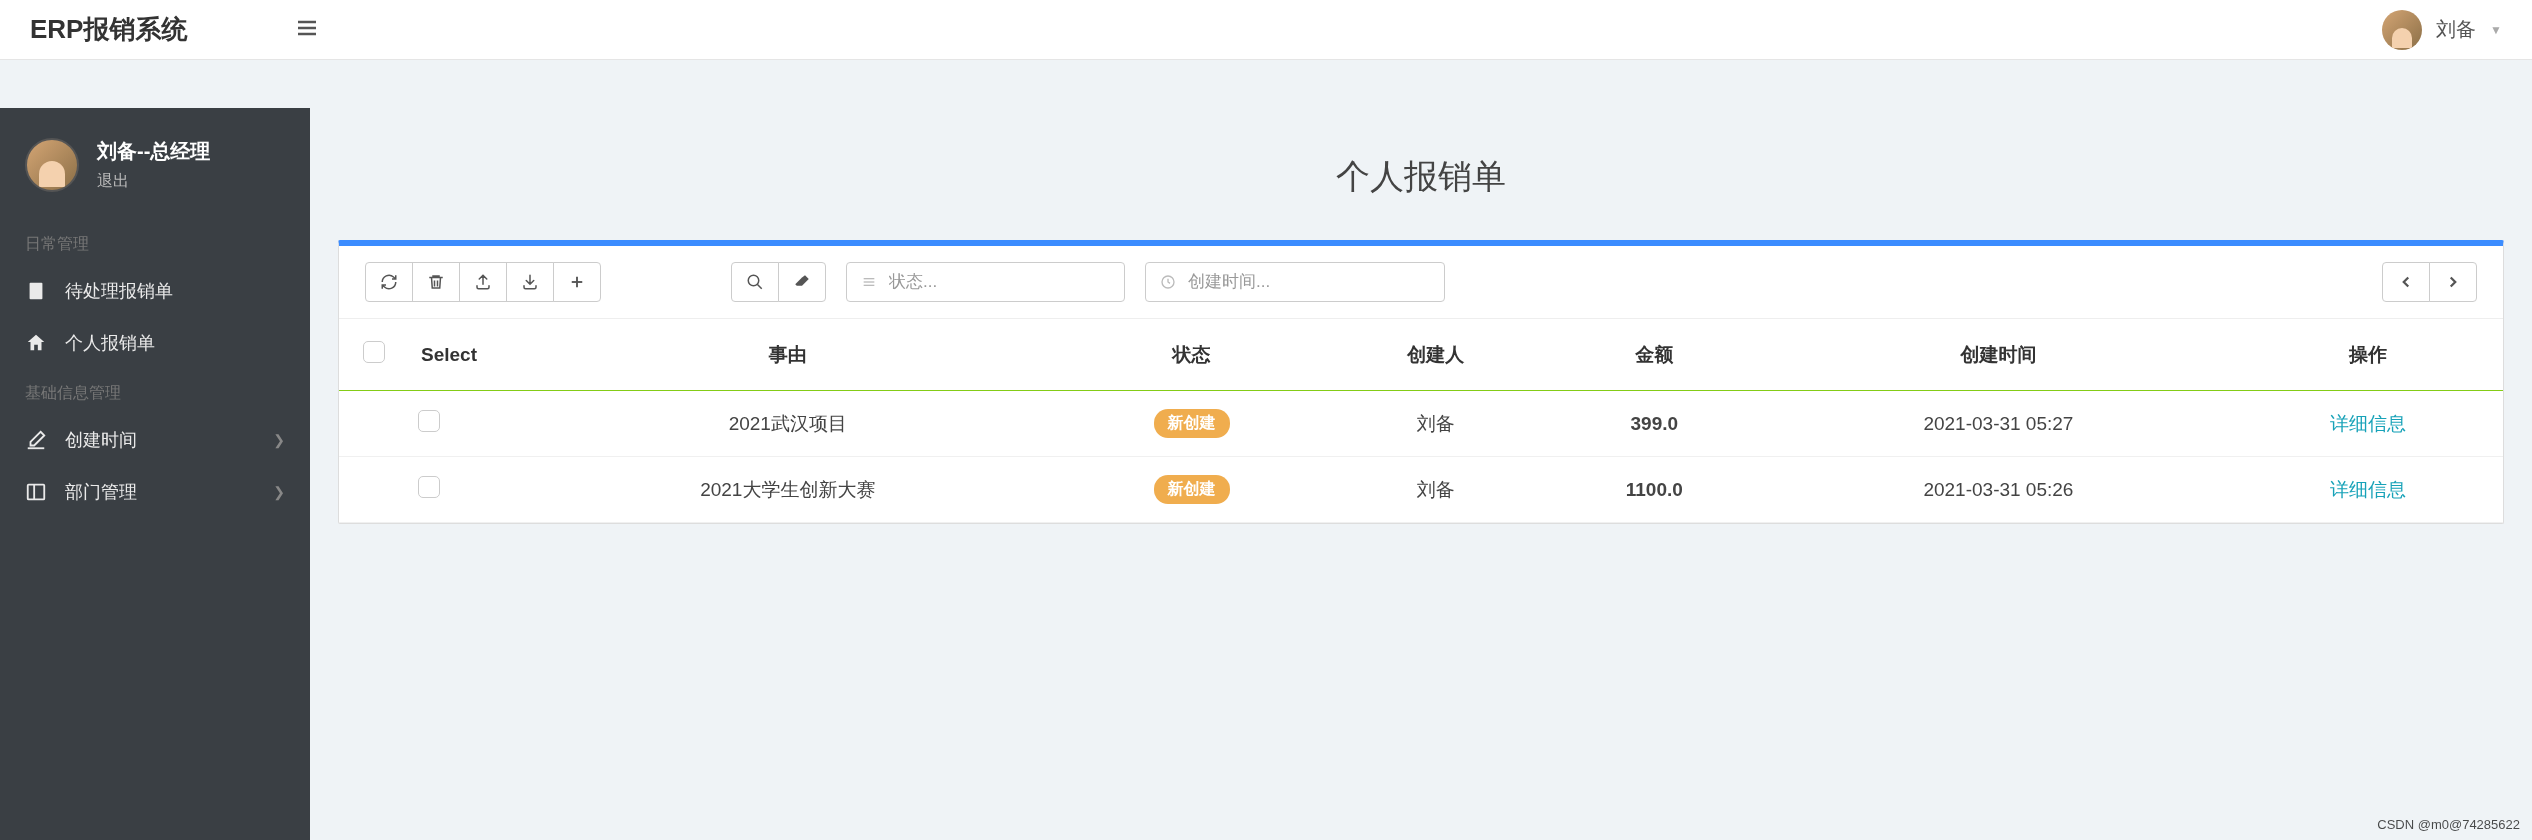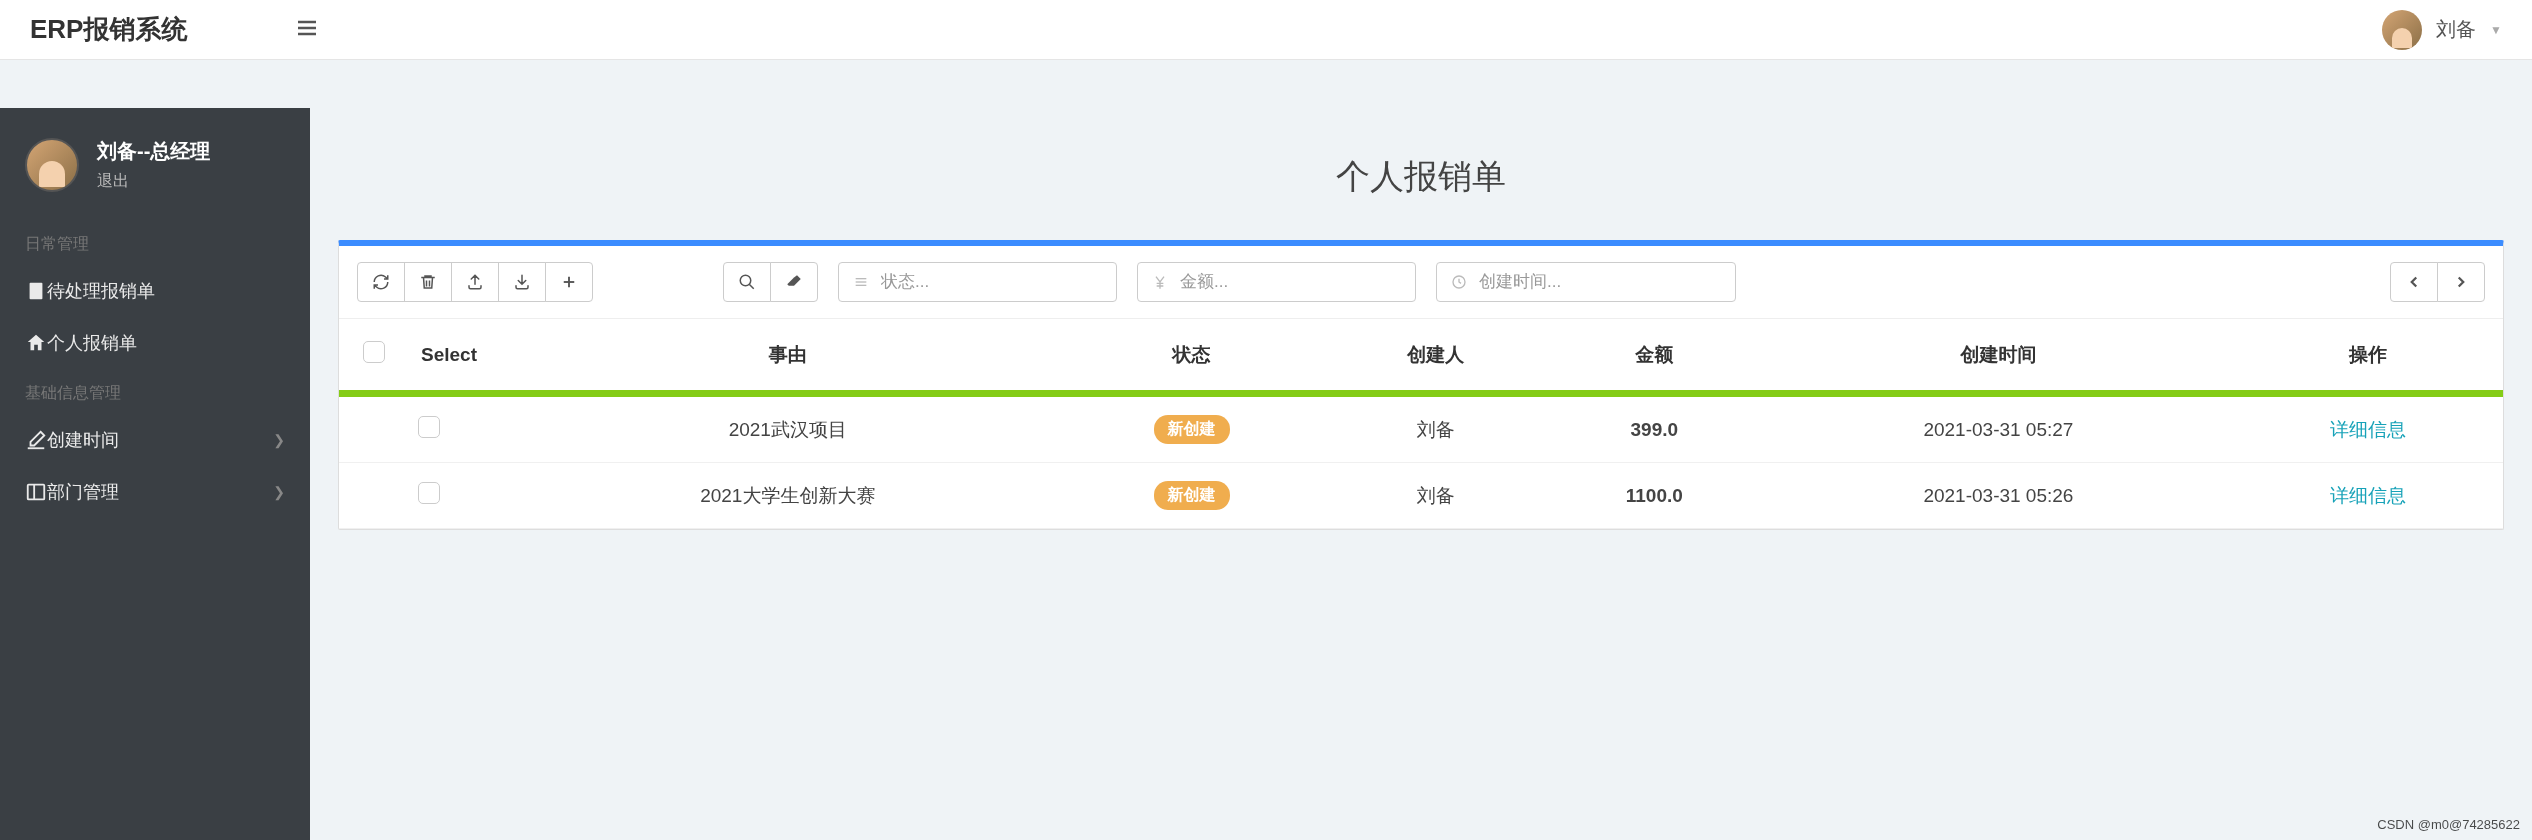--- a/index.html
+++ b/index.html
@@ -18,44 +18,44 @@
     
     .layout { display: flex; min-height: calc(100vh - 78px); margin-top: 48px; }
     
     .sidebar { width: 310px; background: #3a3f44; color: #fff; padding: 20px 0; }
     .sidebar-user { display: flex; align-items: center; gap: 18px; padding: 10px 25px 28px; }
     .avatar-lg { width: 54px; height: 54px; border-radius: 50%; background: linear-gradient(135deg, #d4a574, #8b6f47); border: 2px solid #555; position: relative; overflow: hidden; }
     .avatar-lg::before { content: ''; position: absolute; bottom: 3px; left: 50%; transform: translateX(-50%); width: 26px; height: 26px; background: #f4d1ae; border-radius: 50% 50% 0 0; }
     .sidebar-user-name { font-size: 20px; font-weight: 600; margin-bottom: 6px; }
     .sidebar-logout { font-size: 16px; color: #bbb; cursor: pointer; }
     .sidebar-section { font-size: 16px; color: #777; padding: 14px 25px 10px; }
-    .sidebar-item { display: flex; align-items: center; padding: 14px 25px; font-size: 18px; color: #eaeaea; cursor: pointer; }
+    .sidebar-item { display: flex; align-items: center; gap: 18px; padding: 14px 25px; font-size: 18px; color: #eaeaea; cursor: pointer; }
     .sidebar-item svg { width: 22px; height: 22px; flex-shrink: 0; }
     .sidebar-chevron { margin-left: auto; color: #888; font-size: 14px; }
     
     .main { flex: 1; padding: 28px; }
     .page-title { text-align: center; font-size: 34px; font-weight: 400; color: #444; margin: 18px 0 40px; }
     
     .panel { background: #fff; border: 1px solid #ddd; border-top: 6px solid #3b8cff; border-radius: 2px; }
-    .toolbar { display: flex; gap: 20px; padding: 16px 18px; border-bottom: 1px solid #eee; }
+    .toolbar { display: flex; gap: 20px; padding: 16px 26px; border-bottom: 1px solid #eee; }
     .btn-group { display: flex; }
     .btn-group .btn { border-radius: 0; margin-left: -1px; }
     .btn-group .btn:first-child { border-top-left-radius: 4px; border-bottom-left-radius: 4px; margin-left: 0; }
     .btn-group .btn:last-child { border-top-right-radius: 4px; border-bottom-right-radius: 4px; }
     .btn { width: 48px; height: 40px; border: 1px solid #ccc; background: #fff; display: flex; align-items: center; justify-content: center; cursor: pointer; color: #555; }
     .btn svg { width: 18px; height: 18px; }
     .toolbar-gap { width: 90px; }
     .toolbar-spacer { flex: 1; }
     .filter-input { position: relative; display: flex; align-items: center; height: 40px; border: 1px solid #ccc; border-radius: 4px; padding: 0 14px; min-width: 175px; gap: 12px; color: #999; background: #fff; }
     .filter-input svg { width: 16px; height: 16px; color: #bbb; flex-shrink: 0; }
     .filter-input input { border: none; outline: none; font-size: 17px; color: #555; width: 100%; background: transparent; }
     .filter-input input::placeholder { color: #999; }
     
     table { width: 100%; border-collapse: collapse; }
-    th { font-size: 19px; font-weight: 700; padding: 22px 12px; text-align: center; border-bottom: 7px solid #84cc16; color: #333; }
+    th { font-size: 19px; font-weight: 700; padding: 22px 12px; text-align: center; border-bottom: 1px solid #84cc16; color: #333; }
     td { font-size: 19px; padding: 18px 12px; text-align: center; border-bottom: 1px solid #f0f0f0; color: #444; }
     .chk { width: 22px; height: 22px; border: 1px solid #ccc; border-radius: 5px; display: inline-block; cursor: pointer; background: #fff; }
     .badge { display: inline-block; background: #f0ad4e; color: #fff; padding: 4px 14px; border-radius: 14px; font-size: 16px; font-weight: 700; }
     .amount { font-weight: 700; }
     .link { color: #17a2b8; cursor: pointer; font-weight: 500; }
     
     .watermark { position: fixed; right: 12px; bottom: 8px; font-size: 13px; color: #000000; opacity: 0.7; pointer-events: none; }
   </style>
 </head>
 <body>
@@ -167,26 +167,20 @@
               </svg>
             </div>
         </div>
         <div class="filter-input">
           <svg viewBox="0 0 24 24" fill="none" stroke="currentColor" stroke-width="2">
               <line x1="4" y1="7" x2="20" y2="7"></line>
               <line x1="4" y1="12" x2="20" y2="12"></line>
               <line x1="4" y1="17" x2="20" y2="17"></line>
             </svg>
           <input placeholder="状态..." style="">
-        </div>
-        <div class="filter-input">
-          <svg viewBox="0 0 24 24" fill="none" stroke="currentColor" stroke-width="2">
-              <path d="M6 4l6 8 6-8M7 14h10M7 18h10M12 12v10"></path>
-            </svg>
-          <input placeholder="金额..." style="">
         </div>
         <div class="filter-input" style="min-width:300px">
           <svg viewBox="0 0 24 24" fill="none" stroke="currentColor" stroke-width="2">
               <circle cx="12" cy="12" r="9"></circle>
               <path d="M12 7v5l3 2"></path>
             </svg>
           <input placeholder="创建时间..." style="">
         </div>
         <div class="toolbar-spacer"></div>
         <div class="btn-group">

